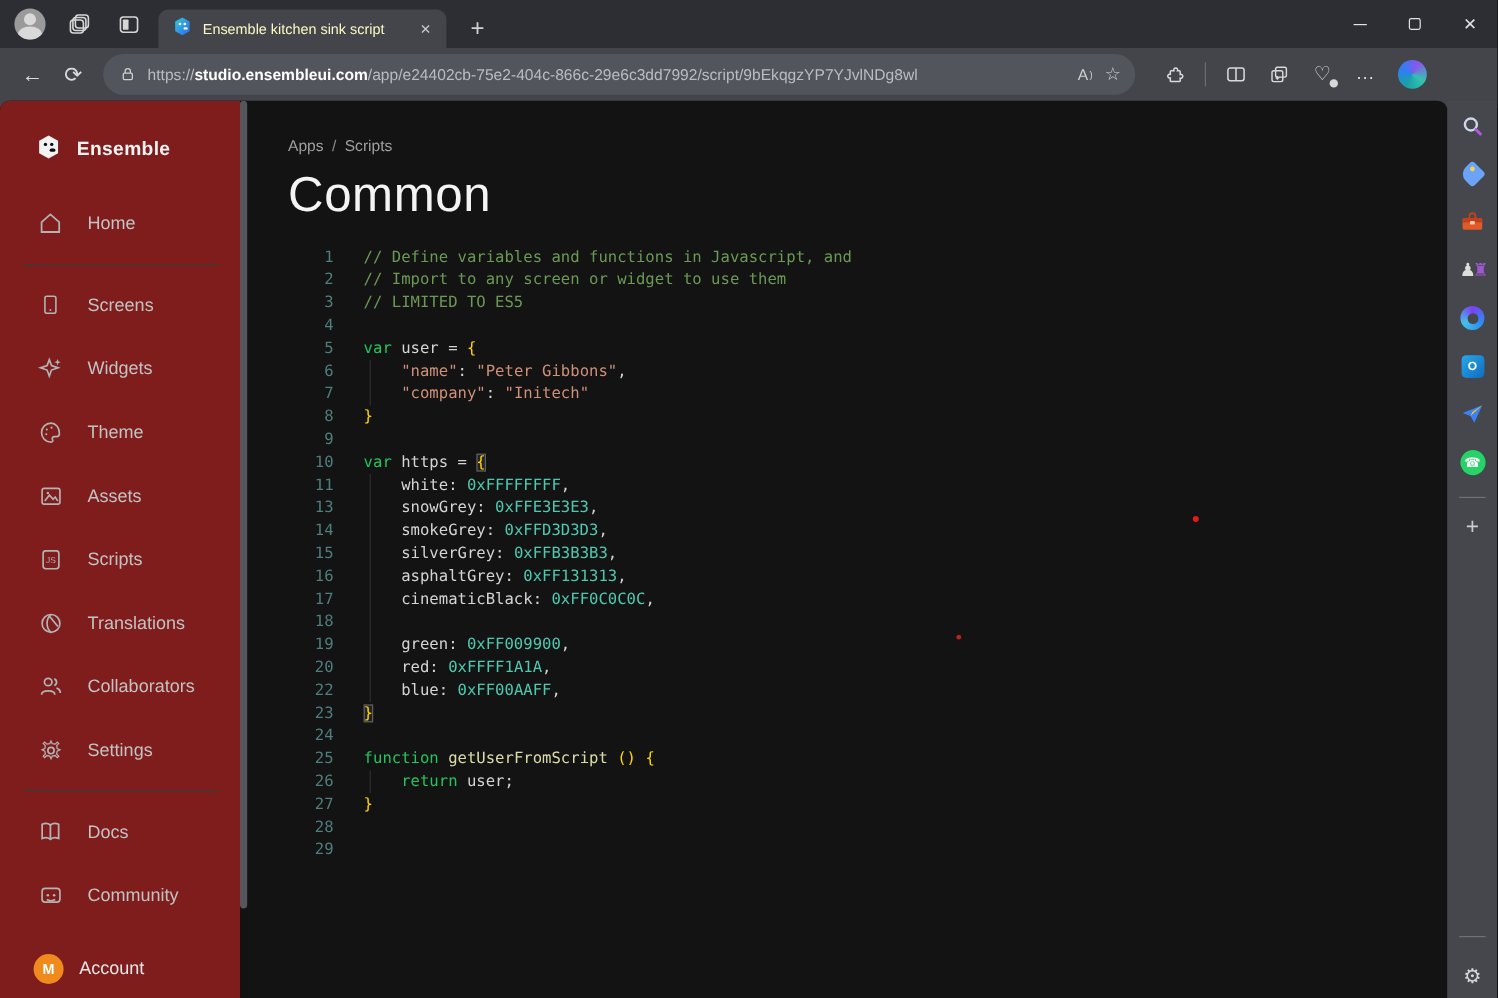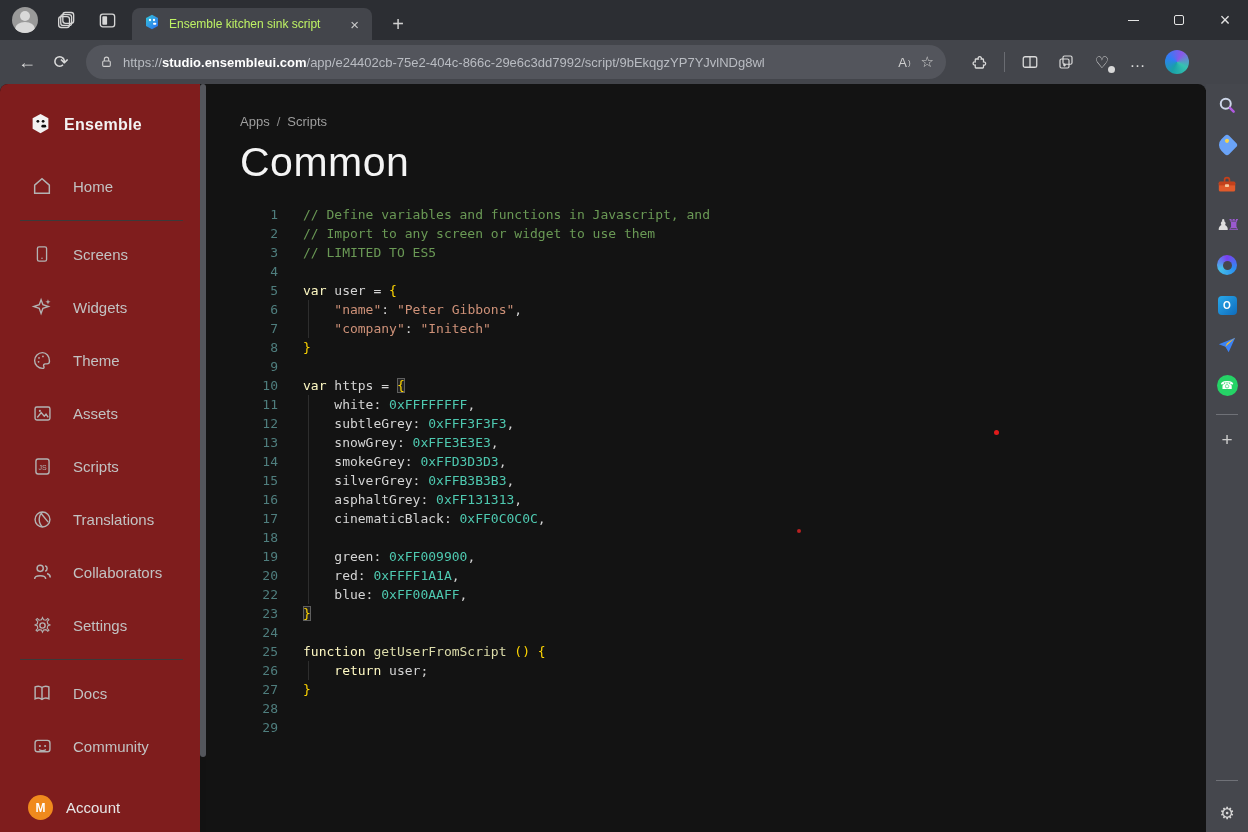--- a/index.html
+++ b/index.html
@@ -10,21 +10,21 @@
   
   .chrome-bg { position:absolute; top:0; left:0; right:0; height:90px; background:#43454b; }
   .titlebar { position:absolute; top:0; left:0; right:0; height:40px; background:#2c2e33; }
   .tb-left { position:absolute; left:0; top:0; height:40px; display:flex; align-items:center; gap:18px; padding-left:12px; }
   .avatar { width:26px; height:26px; border-radius:50%; background:#9a9a9a; position:relative; overflow:hidden; }
   .avatar::before { content:""; position:absolute; top:4px; left:8px; width:10px; height:10px; border-radius:50%; background:#d9d9d9; }
   .avatar::after { content:""; position:absolute; top:15px; left:3px; width:20px; height:14px; border-radius:50%; background:#d9d9d9; }
   .chrome-icon { width:22px; height:22px; display:flex; align-items:center; justify-content:center; color:#d6d6d6; }
   .chrome-icon svg { display:block; }
   .tab { position:absolute; left:132px; top:8px; width:240px; height:32px; background:#43454b; border-radius:8px 8px 0 0; display:flex; align-items:center; padding:0 10px 0 12px; gap:9px; }
-  .tab-title { flex:1; font-size:12px; color:#bef264; white-space:nowrap; overflow:hidden; }
+  .tab-title { flex:1; font-size:12px; color:#fef9c3; white-space:nowrap; overflow:hidden; }
   .tab-close { color:#c9c9c9; font-size:15px; line-height:1; cursor:default; padding:0 3px; }
   .newtab { position:absolute; left:384px; top:10px; font-size:20px; color:#d0d0d0; width:28px; height:28px; display:flex; align-items:center; justify-content:center; }
   .win-controls { position:absolute; right:0; top:0; height:40px; display:flex; }
   .win-btn { width:46px; height:40px; display:flex; align-items:center; justify-content:center; color:#e4e4e4; font-size:15px; }
   .max-glyph { width:10px; height:10px; border:1.3px solid #e4e4e4; border-radius:2px; }
   .min-glyph { width:11px; border-top:1.5px solid #e4e4e4; }
 
   .toolbar { position:absolute; top:40px; left:0; right:0; height:44px; background:#43454b; display:flex; align-items:center; }
   .nav-glyph { width:34px; height:34px; display:flex; align-items:center; justify-content:center; color:#dadada; font-size:18px; }
   .nav-glyph:first-child { margin-left:10px; }
@@ -70,21 +70,21 @@
   .save-btn { width:62px; height:31px; border:none; border-radius:4px; background:#17817B; color:#06211e; font-family:"Liberation Sans",sans-serif; font-size:14px; font-weight:700; cursor:pointer; }
 
   
   .editor { margin-top:19px; font-family:"DejaVu Sans Mono","Liberation Mono",monospace; font-size:13px; }
   .cl { display:flex; height:19px; line-height:19px; white-space:pre; }
   .ln { width:72px; flex:none; text-align:right; color:#4f7e7e; user-select:none; }
   .lc { margin-left:25px; position:relative; flex:1; }
   .cl.cur { box-shadow: inset 0 1px 0 #3b3b3b, inset 0 -1px 0 #3b3b3b; }
   .cl.cur .ln { color:#c6c6c6; }
   .cl.g .lc::before { content:""; position:absolute; left:5px; top:0; bottom:0; border-left:1px solid #2e2e2e; }
-  .tk.cm { color:#6A9955; } .tk.kw { color:#fef9c3; } .tk.pl { color:#d4d4d4; }
+  .tk.cm { color:#6A9955; } .tk.kw { color:#22c55e; } .tk.pl { color:#d4d4d4; }
   .tk.str { color:#CE9178; } .tk.num { color:#4EC9B0; } .tk.br { color:#ffd602; }
   .tk.fn { color:#DCDCAA; }
   .tk.brx { color:#ffd602; outline:1px solid #5f5f5f; outline-offset:-1px; background:rgba(110,110,110,.18); }
 
   
   .edge-rail { position:absolute; top:84px; right:0; width:42px; bottom:0; background:#45474d; display:flex; flex-direction:column; align-items:center; padding-top:8px; }
   .rail-item { width:26px; height:26px; margin-bottom:14px; display:flex; align-items:center; justify-content:center; position:relative; }
   .rail-div { width:22px; height:1px; background:#6f7177; margin:2px 0 12px; }
   .rail-bottom { margin-top:auto; display:flex; flex-direction:column; align-items:center; }
   .rail-plus { color:#cccccc; font-size:19px; }
@@ -353,21 +353,20 @@
           <div class="cl"><span class="ln">2</span><span class="lc"><span class="tk cm">// Import to any screen or widget to use them</span></span></div>
           <div class="cl"><span class="ln">3</span><span class="lc"><span class="tk cm">// LIMITED TO ES5</span></span></div>
           <div class="cl"><span class="ln">4</span><span class="lc"></span></div>
           <div class="cl"><span class="ln">5</span><span class="lc"><span class="tk kw">var</span><span class="tk pl"> user = </span><span class="tk br">{</span></span></div>
           <div class="cl g"><span class="ln">6</span><span class="lc"><span class="tk pl">    </span><span class="tk str">"name"</span><span class="tk pl">: </span><span class="tk str">"Peter Gibbons"</span><span class="tk pl">,</span></span></div>
           <div class="cl g"><span class="ln">7</span><span class="lc"><span class="tk pl">    </span><span class="tk str">"company"</span><span class="tk pl">: </span><span class="tk str">"Initech"</span></span></div>
           <div class="cl"><span class="ln">8</span><span class="lc"><span class="tk br">}</span></span></div>
           <div class="cl"><span class="ln">9</span><span class="lc"></span></div>
           <div class="cl"><span class="ln">10</span><span class="lc"><span class="tk kw">var</span><span class="tk pl"> https = </span><span class="tk brx">{</span></span></div>
           <div class="cl g"><span class="ln">11</span><span class="lc"><span class="tk pl">    white: </span><span class="tk num">0xFFFFFFFF</span><span class="tk pl">,</span></span></div>
-          <div class="cl g"><span class="ln">12</span><span class="lc"><span class="tk pl">    subtleGrey: </span><span class="tk num">0xFFF3F3F3</span><span class="tk pl">,</span></span></div>
           <div class="cl g"><span class="ln">13</span><span class="lc"><span class="tk pl">    snowGrey: </span><span class="tk num">0xFFE3E3E3</span><span class="tk pl">,</span></span></div>
           <div class="cl g"><span class="ln">14</span><span class="lc"><span class="tk pl">    smokeGrey: </span><span class="tk num">0xFFD3D3D3</span><span class="tk pl">,</span></span></div>
           <div class="cl g"><span class="ln">15</span><span class="lc"><span class="tk pl">    silverGrey: </span><span class="tk num">0xFFB3B3B3</span><span class="tk pl">,</span></span></div>
           <div class="cl g"><span class="ln">16</span><span class="lc"><span class="tk pl">    asphaltGrey: </span><span class="tk num">0xFF131313</span><span class="tk pl">,</span></span></div>
           <div class="cl g"><span class="ln">17</span><span class="lc"><span class="tk pl">    cinematicBlack: </span><span class="tk num">0xFF0C0C0C</span><span class="tk pl">,</span></span></div>
           <div class="cl g"><span class="ln">18</span><span class="lc"></span></div>
           <div class="cl g"><span class="ln">19</span><span class="lc"><span class="tk pl">    green: </span><span class="tk num">0xFF009900</span><span class="tk pl">,</span></span></div>
           <div class="cl g"><span class="ln">20</span><span class="lc"><span class="tk pl">    red: </span><span class="tk num">0xFFFF1A1A</span><span class="tk pl">,</span></span></div>
           <div class="cl g"><span class="ln">22</span><span class="lc"><span class="tk pl">    blue: </span><span class="tk num">0xFF00AAFF</span><span class="tk pl">,</span></span></div>
           <div class="cl"><span class="ln">23</span><span class="lc"><span class="tk brx">}</span></span></div>

